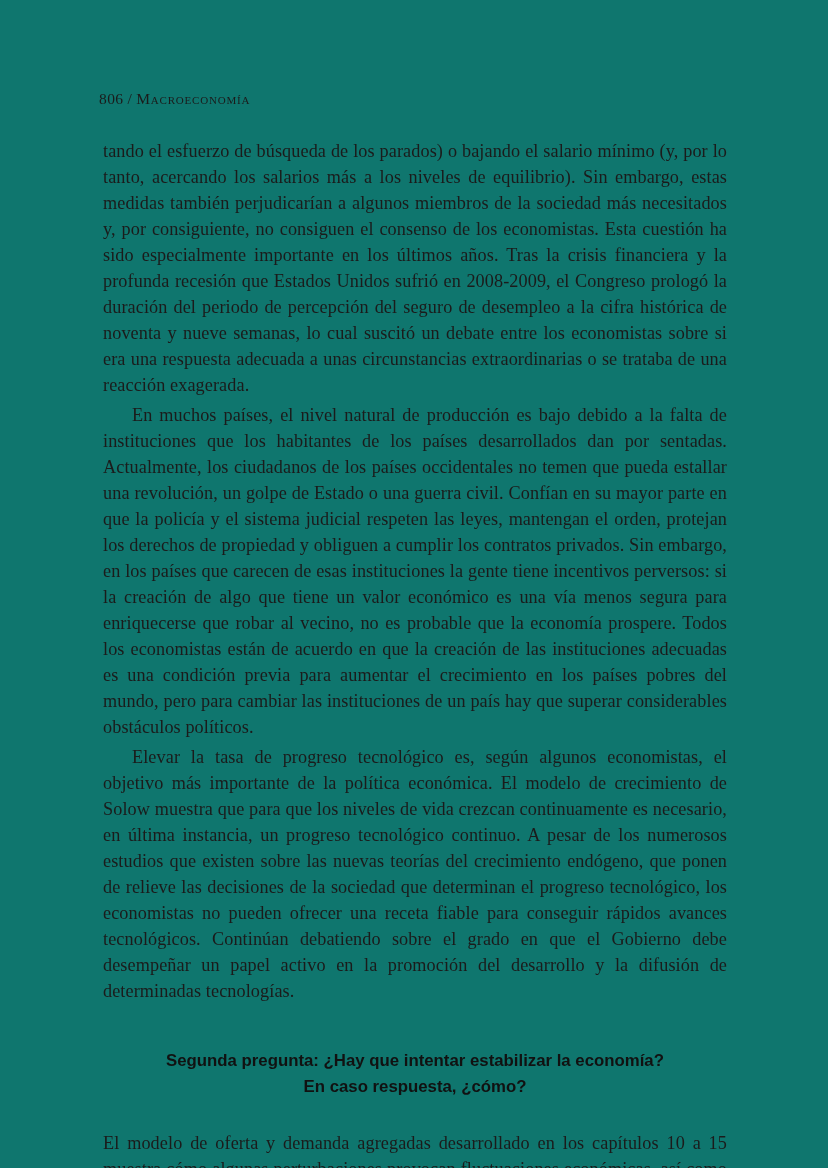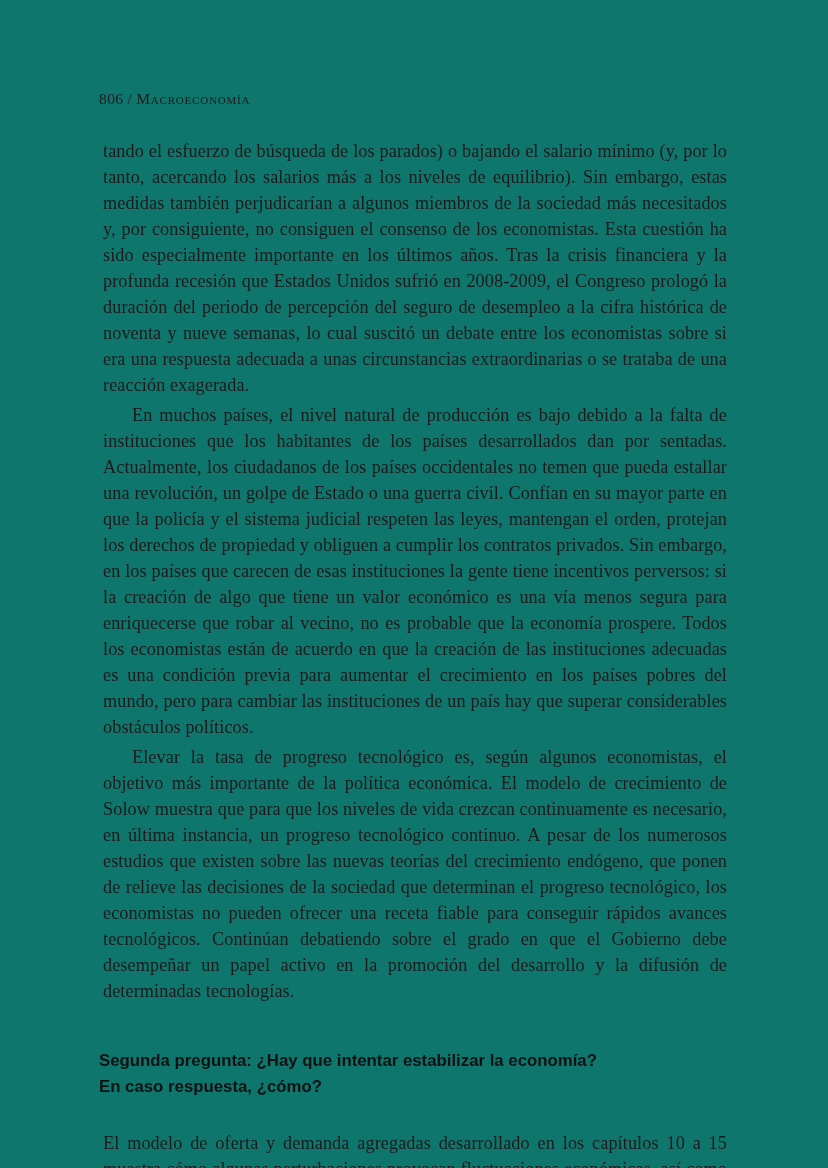--- a/index.html
+++ b/index.html
@@ -49,20 +49,21 @@
     text-indent: 29px;
   }
   .section-heading {
     margin-top: 44px;
     margin-bottom: 30px;
     font-family: "Liberation Sans", "DejaVu Sans", sans-serif;
     font-weight: bold;
     font-size: 16.8px;
     line-height: 26px;
     color: #111111;
+    text-align: center;
   }
   .section-heading div {
     white-space: nowrap;
   }
 </style>
 </head>
 <body>
 
 <div class="page">
   <div class="content">

